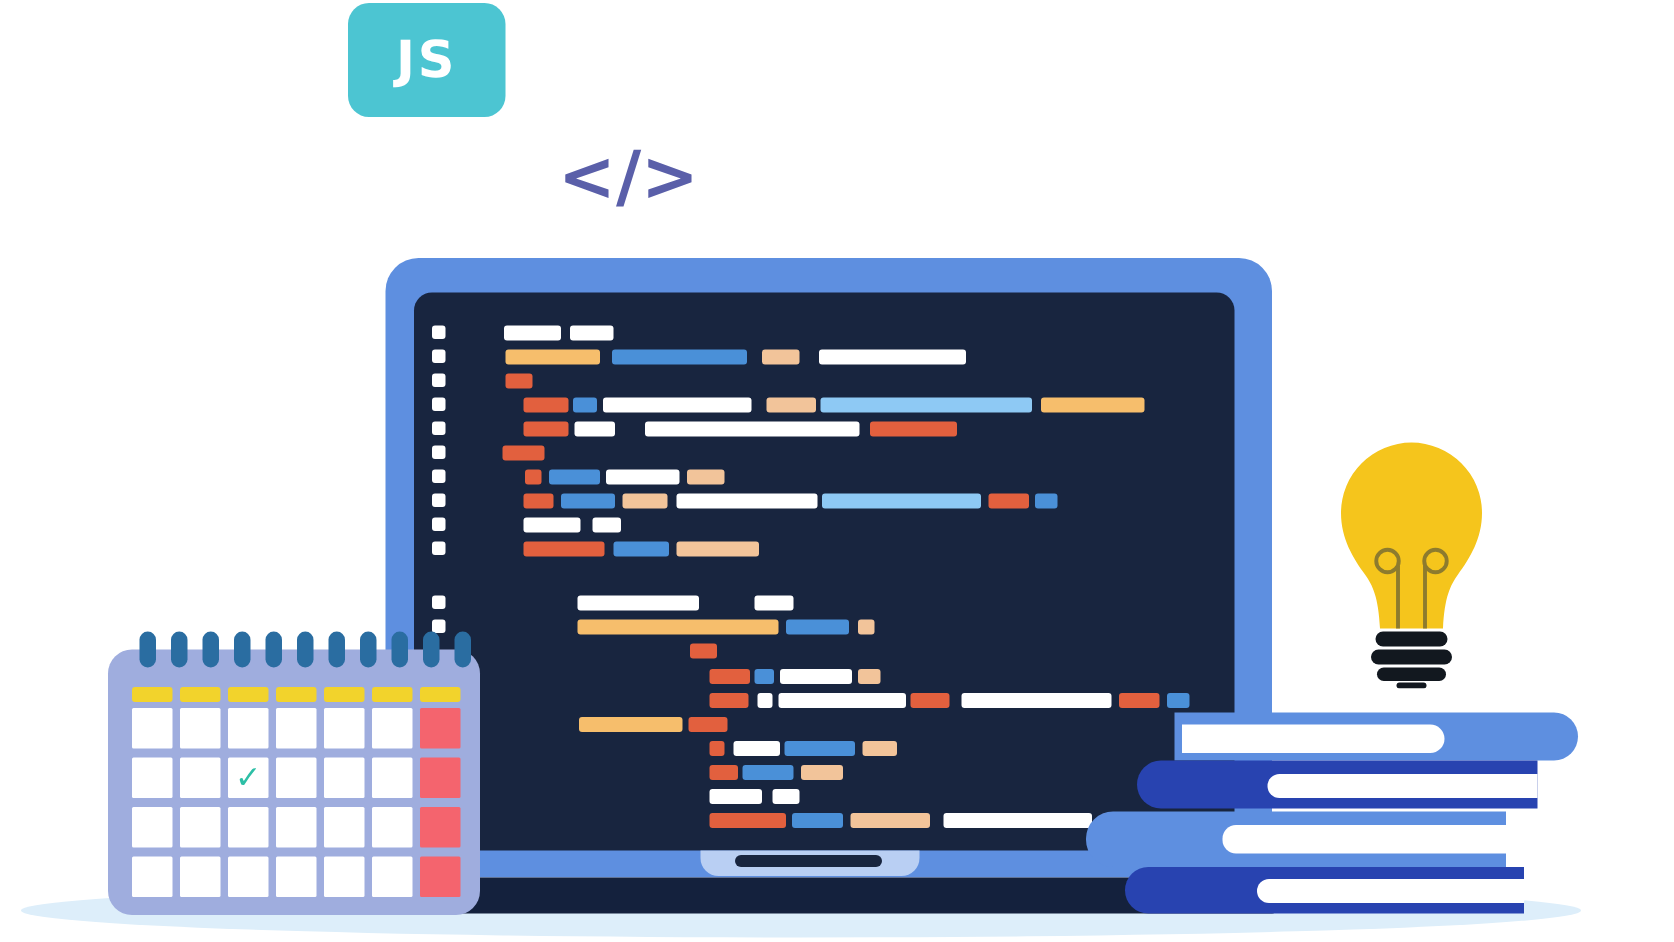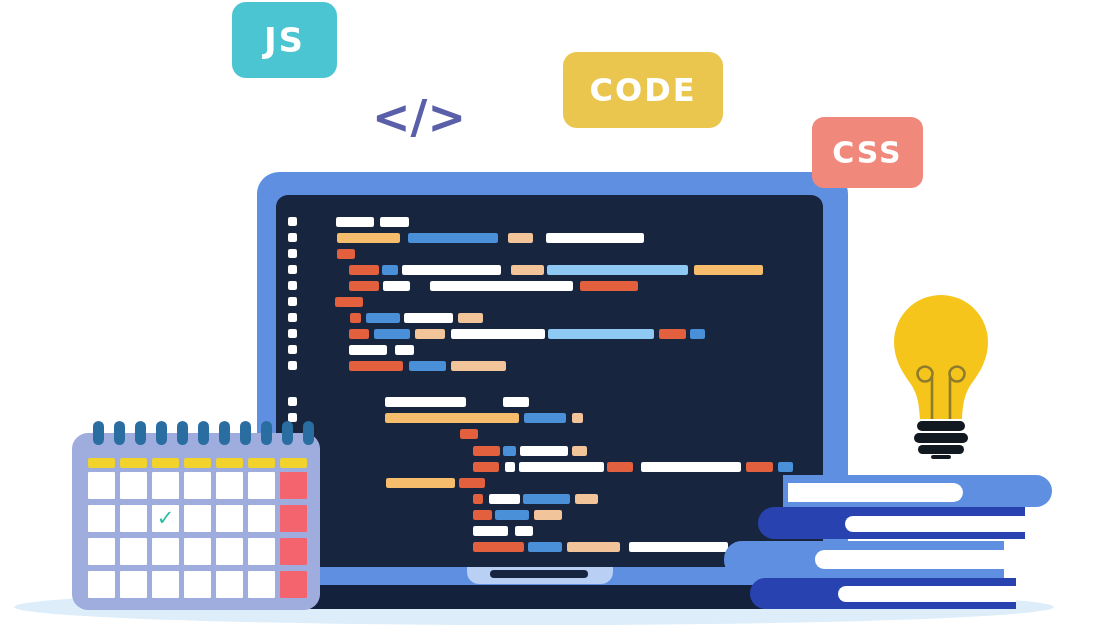--- a/index.html
+++ b/index.html
@@ -213,18 +213,16 @@
       <div class="cal-cell" style="left: 176px; top: 117px; height: 27px; background: rgb(255, 255, 255);"></div>
       <div class="cal-cell" style="left: 176px; top: 150px; height: 27px; background: rgb(255, 255, 255);"></div>
       <div class="cal-head" style="left: 208px; top: 37px; width: 27px; height: 10px; background: rgb(242, 211, 44);"></div>
       <div class="cal-cell" style="left: 208px; top: 51px; height: 27px; background: rgb(244, 100, 110);"></div>
       <div class="cal-cell" style="left: 208px; top: 84px; height: 27px; background: rgb(244, 100, 110);"></div>
       <div class="cal-cell" style="left: 208px; top: 117px; height: 27px; background: rgb(244, 100, 110);"></div>
       <div class="cal-cell" style="left: 208px; top: 150px; height: 27px; background: rgb(244, 100, 110);"></div>
     </div>
 
   <div class="badge badge-js" style="background: rgb(76, 197, 210);">JS</div>
-  <div class="badge badge-code" style="background: rgb(235, 198, 79);">CODE</div>
-  <div class="badge badge-css" style="background: rgb(240, 137, 123);">CSS</div>
 
   <div class="abs code-symbol" style="color: rgb(90, 95, 169);">&lt;/&gt;</div>
 
 </div>
 
 </body></html>

